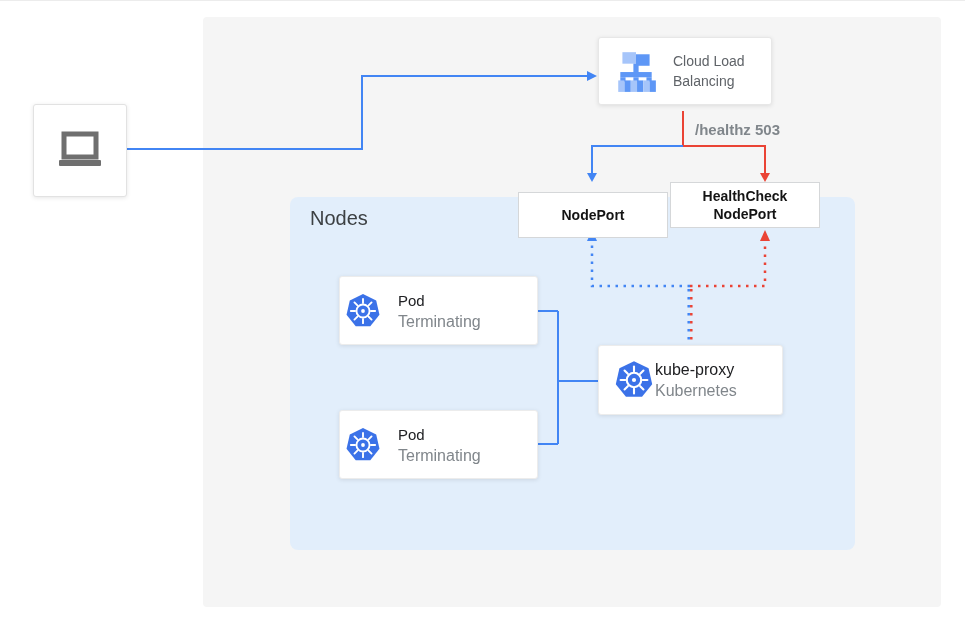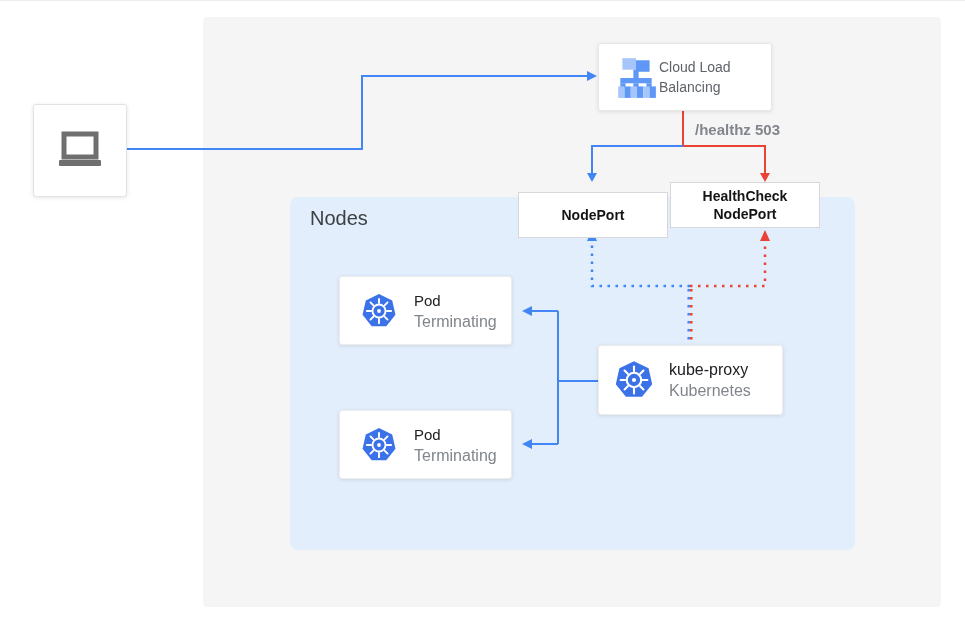--- a/index.html
+++ b/index.html
@@ -21,26 +21,26 @@
   }
 
   svg.wires { position: absolute; left: 0; top: 0; width: 965px; height: 623px; }
 
   .card {
     position: absolute; background: #ffffff; border: 1px solid #e7e7e7;
     border-radius: 3px; box-shadow: 0 1px 4px rgba(0,0,0,0.10);
     display: flex; align-items: center;
   }
   .card-laptop { left: 33px; top: 103px; width: 94px; height: 93px; justify-content: center; border-color: #e2e2e2; }
-  .card-clb { left: 598px; top: 42px; width: 174px; height: 68px; padding-left: 14px; }
+  .card-clb { left: 598px; top: 36px; width: 174px; height: 68px; padding-left: 14px; gap: 14px; }
   .card-clb .clb-text { font-size: 14px; line-height: 20px; color: #5f6368; width: 86px; }
-  .card-pod { width: 173px; height: 69px; padding-left: 20px; gap: 16px; border-color: #ececec; }
+  .card-pod { width: 199px; height: 69px; padding-left: 4px; gap: 16px; border-color: #ececec; }
   .card-pod1 { left: 339px; top: 275px; }
   .card-pod2 { left: 339px; top: 409px; }
-  .card-kproxy { left: 598px; top: 344px; width: 185px; height: 70px; padding-left: 14px; gap: 14px; border-color: #ececec; }
+  .card-kproxy { left: 598px; top: 344px; width: 185px; height: 70px; padding-left: 14px; border-color: #ececec; }
 
   .two-line .title { font-size: 15px; line-height: 21px; color: #202124; }
   .two-line .subtitle { font-size: 16px; line-height: 21px; color: #80868b; }
   .card-kproxy .title { font-size: 16px; }
 
   .port-box {
     position: absolute; width: 150px; height: 46px; background: #ffffff;
     border: 1px solid #d5d7d9; display: flex; align-items: center; justify-content: center;
     text-align: center; font-weight: bold; font-size: 14px; line-height: 18px; color: #141414;
   }

